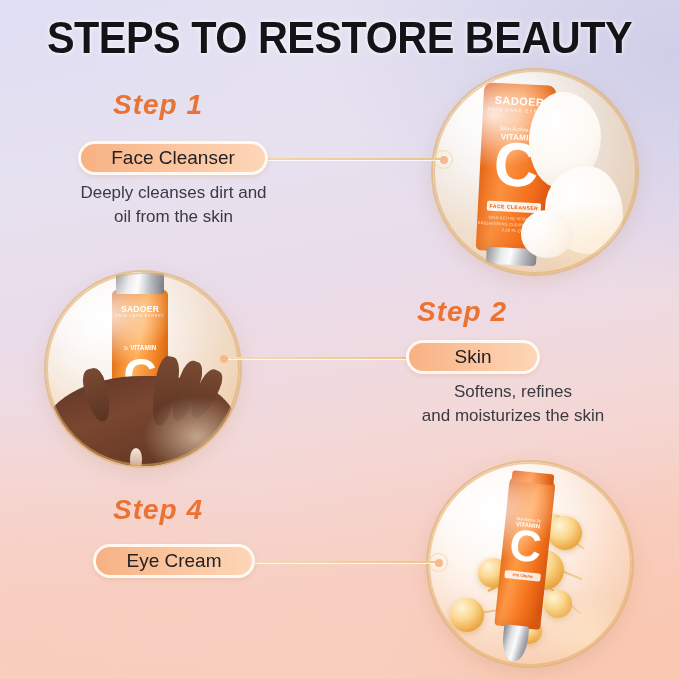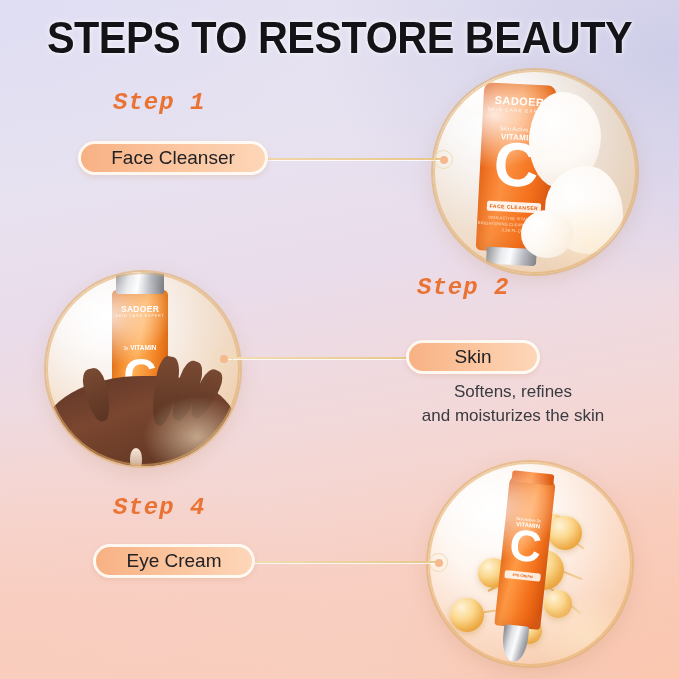--- a/index.html
+++ b/index.html
@@ -187,24 +187,24 @@
     position:absolute;width:17px;height:17px;border-radius:50%;
     border:1.6px solid #f0ddb2;background:transparent;
     display:flex;align-items:center;justify-content:center;
   }
   .node::after{content:"";width:8px;height:8px;border-radius:50%;background:#f6b98d;}
 
   
   .step-head{
     position:absolute;
     color:#ea7333;
-    font-size:24px;
+    font-size:28px;
     font-style:italic;
     font-weight:bold;
-    font-family:Liberation Mono, monospace;
+    font-family:Liberation Sans, sans-serif;
     letter-spacing:1px;
     white-space:nowrap;
   }
   .pill{
     position:absolute;
     height:34px;
     border-radius:18px;
     background:linear-gradient(90deg,#f7b183 0%,#fbc39c 45%,#fdd6b8 100%);
     border:3px solid rgba(255,253,248,.92);
     box-shadow:0 2px 5px rgba(200,140,100,.22);
@@ -251,20 +251,22 @@
     <div class="foam f2"></div>
     <div class="foam f4"></div>
     <div class="sheen"></div>
     <div class="ring"></div>
   </div>
 
   <div class="step-head" style="left:113px;top:89px;">Step 1</div>
   <div class="connector" style="left:205px;top:158px;width:240px;"></div>
   <div class="node" style="left:434px;top:150px;"></div>
   <div class="pill" style="left:78px;top:141px;width:190px;">Face Cleanser</div>
+  <div class="desc" style="left:40px;top:181px;width:267px;">Deeply cleanses dirt and
+oil from the skin</div>
 
   <div class="circle" id="circle2">
     <div class="halo"></div>
     <div class="bottle">
       <div class="capsil"></div>
       <div class="brand">SADOER</div>
       <div class="sub">SKIN CARE EXPERT</div>
       <div class="line2">
         <em>3x</em>
         <span>VITAMIN</span>
@@ -275,21 +277,21 @@
     <div class="hand"></div>
     <div class="finger fgD"></div>
     <div class="finger fgA"></div>
     <div class="finger fgB"></div>
     <div class="finger fgC"></div>
     <div class="drip"></div>
     <div class="sheen"></div>
     <div class="ring"></div>
   </div>
 
-  <div class="step-head" style="left:417px;top:274px;">Step 2</div>
+  <div class="step-head" style="left:417px;top:296px;">Step 2</div>
   <div class="connector" style="left:228px;top:357px;width:190px;"></div>
   <div class="node" style="left:214px;top:349px;"></div>
   <div class="pill" style="left:406px;top:340px;width:134px;">Skin</div>
   <div class="desc" style="left:373px;top:380px;width:280px;">Softens, refines
 and moisturizes the skin</div>
 
   <div class="circle" id="circle3">
     <div class="halo"></div>
 
     <div class="bond" style="left:60px;top:128px;width:64px;transform:rotate(-26deg);"></div>

